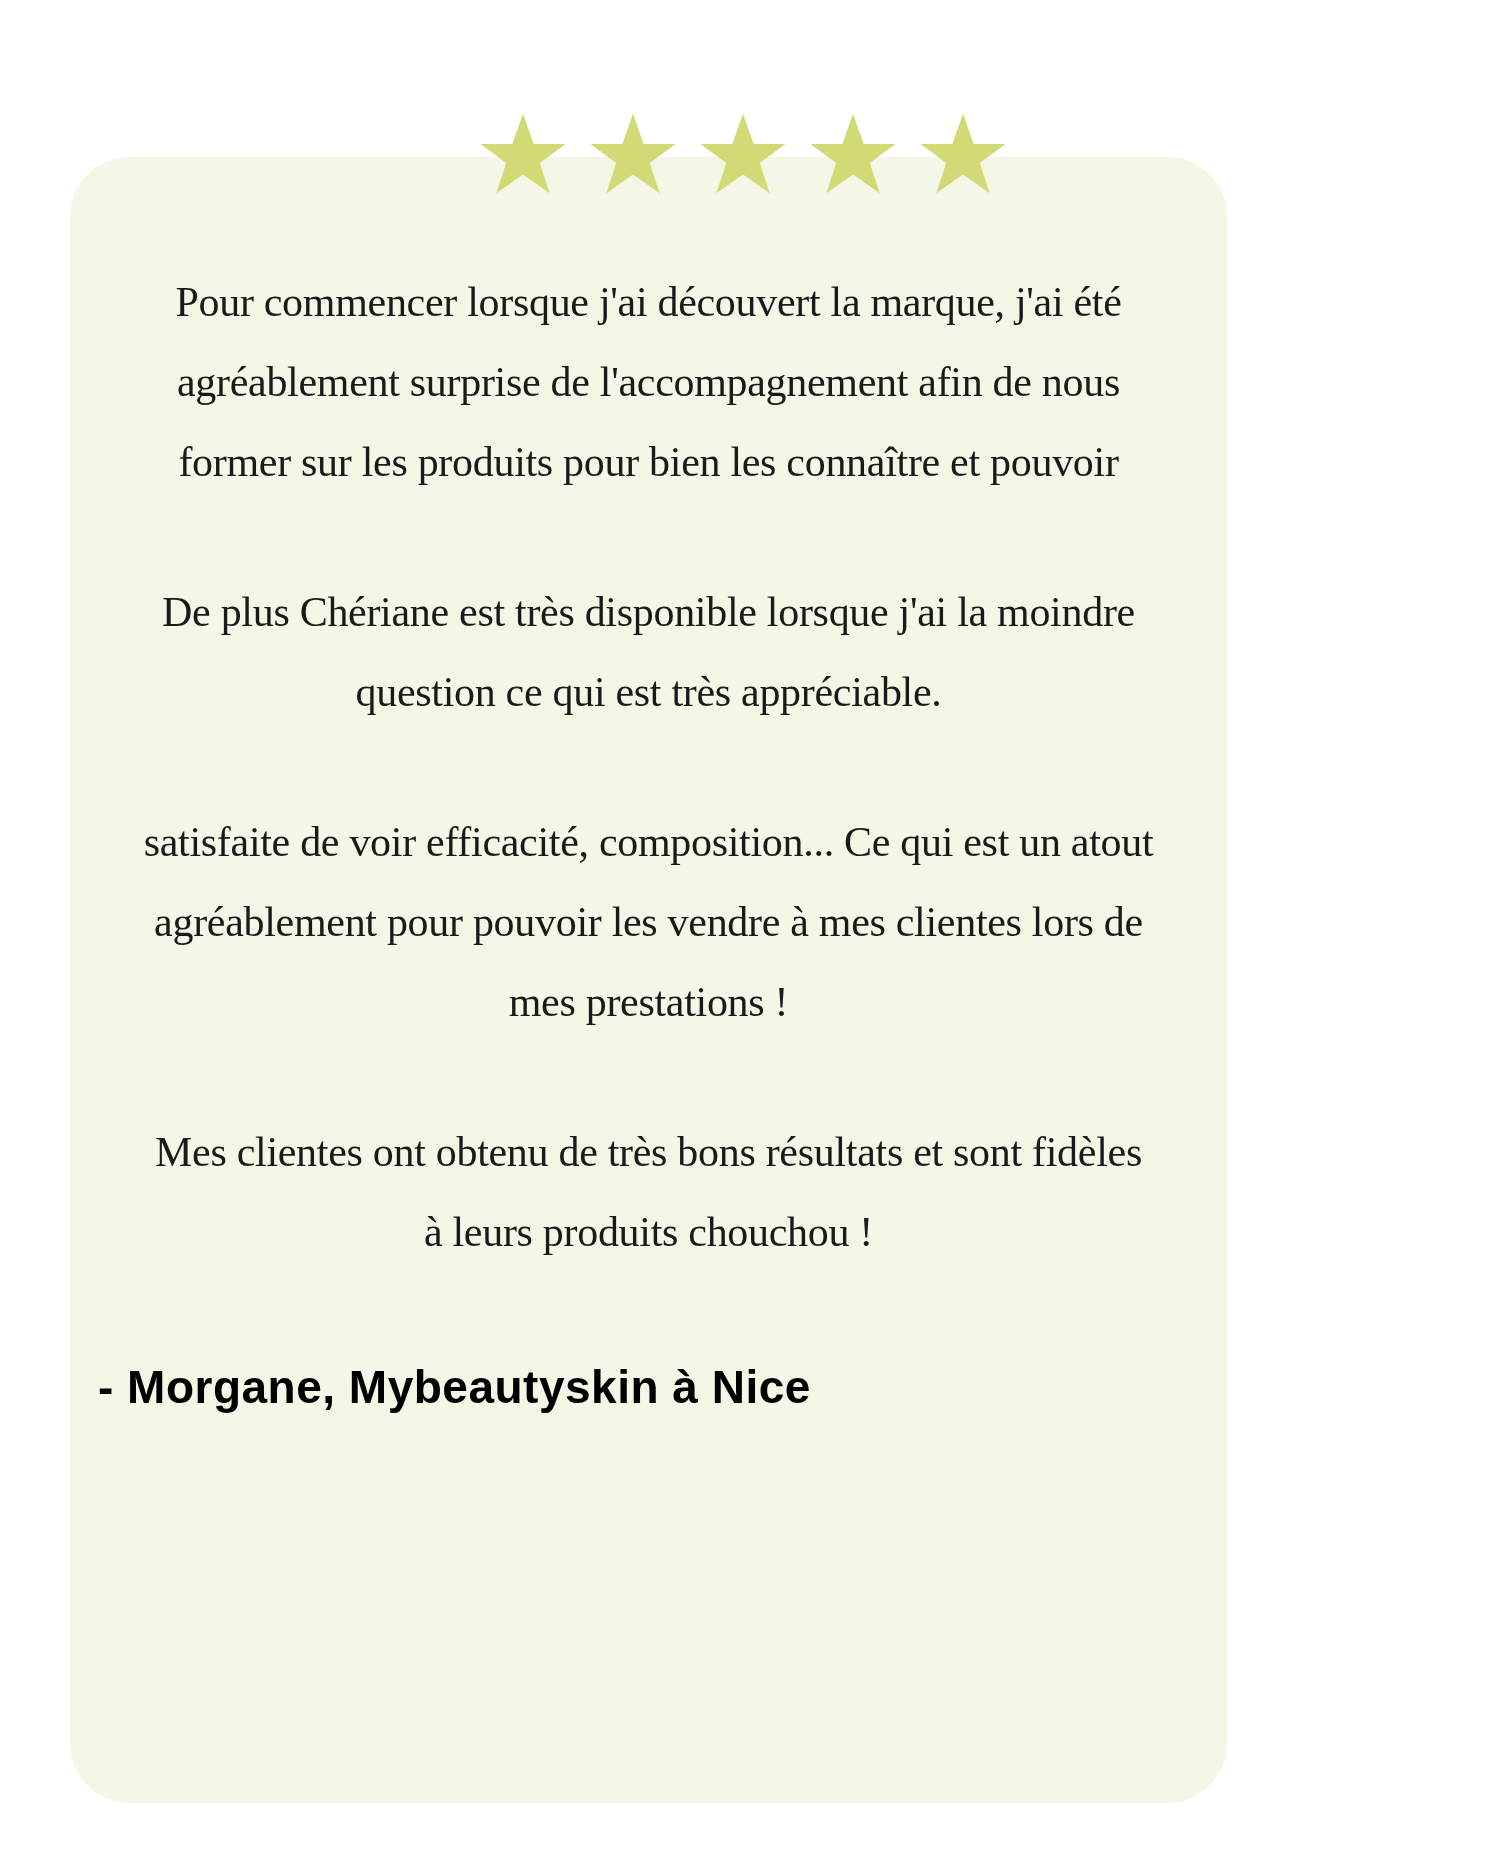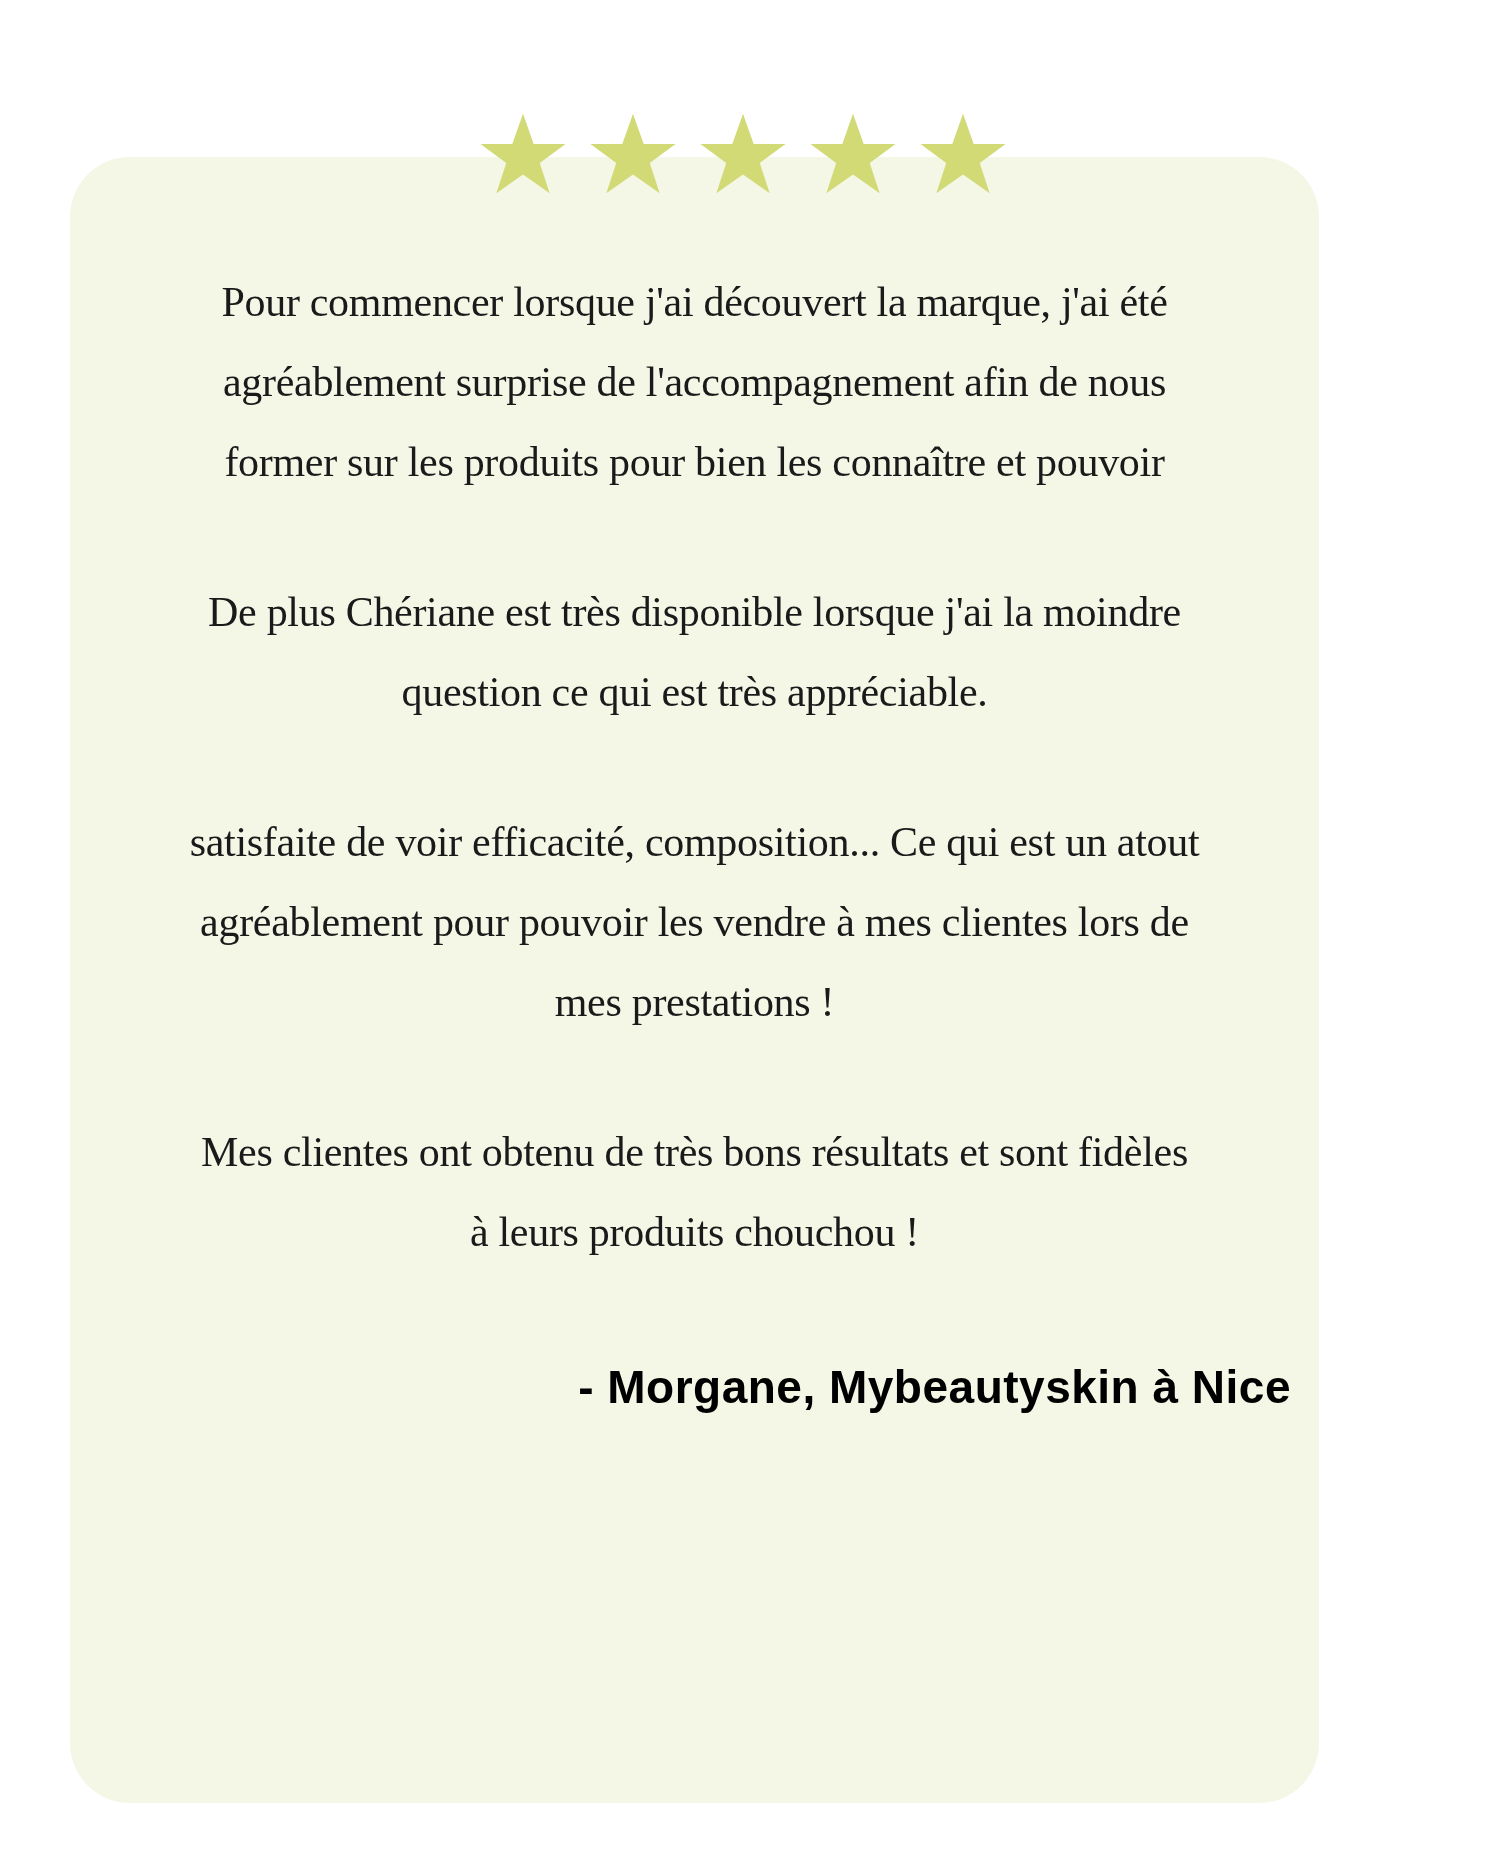--- a/index.html
+++ b/index.html
@@ -19,21 +19,21 @@
     overflow: hidden;
   }
   .page {
     position: absolute;
     inset: 0;
   }
   .card {
     position: absolute;
     left: 70px;
     top: 157px;
-    width: 1249px;
+    width: 1157px;
     height: 1646px;
     background: var(--card-bg);
     border-radius: 60px;
     padding: 105px 28px 0 28px;
   }
   .stars {
     position: absolute;
     top: 113px;
     left: 0;
     width: 100%;
@@ -56,21 +56,21 @@
     letter-spacing: -0.3px;
   }
   .paragraph {
     margin: 0 0 70px 0;
   }
   .line {
     white-space: nowrap;
   }
   .attribution {
     margin-top: 75px;
-    text-align: right;
+    text-align: left;
     font-family: "Liberation Sans", sans-serif;
     font-weight: 700;
     font-size: 46px;
     line-height: 80px;
     letter-spacing: 0.5px;
     color: var(--attr-color);
   }
 </style>
 </head>
 <body>

